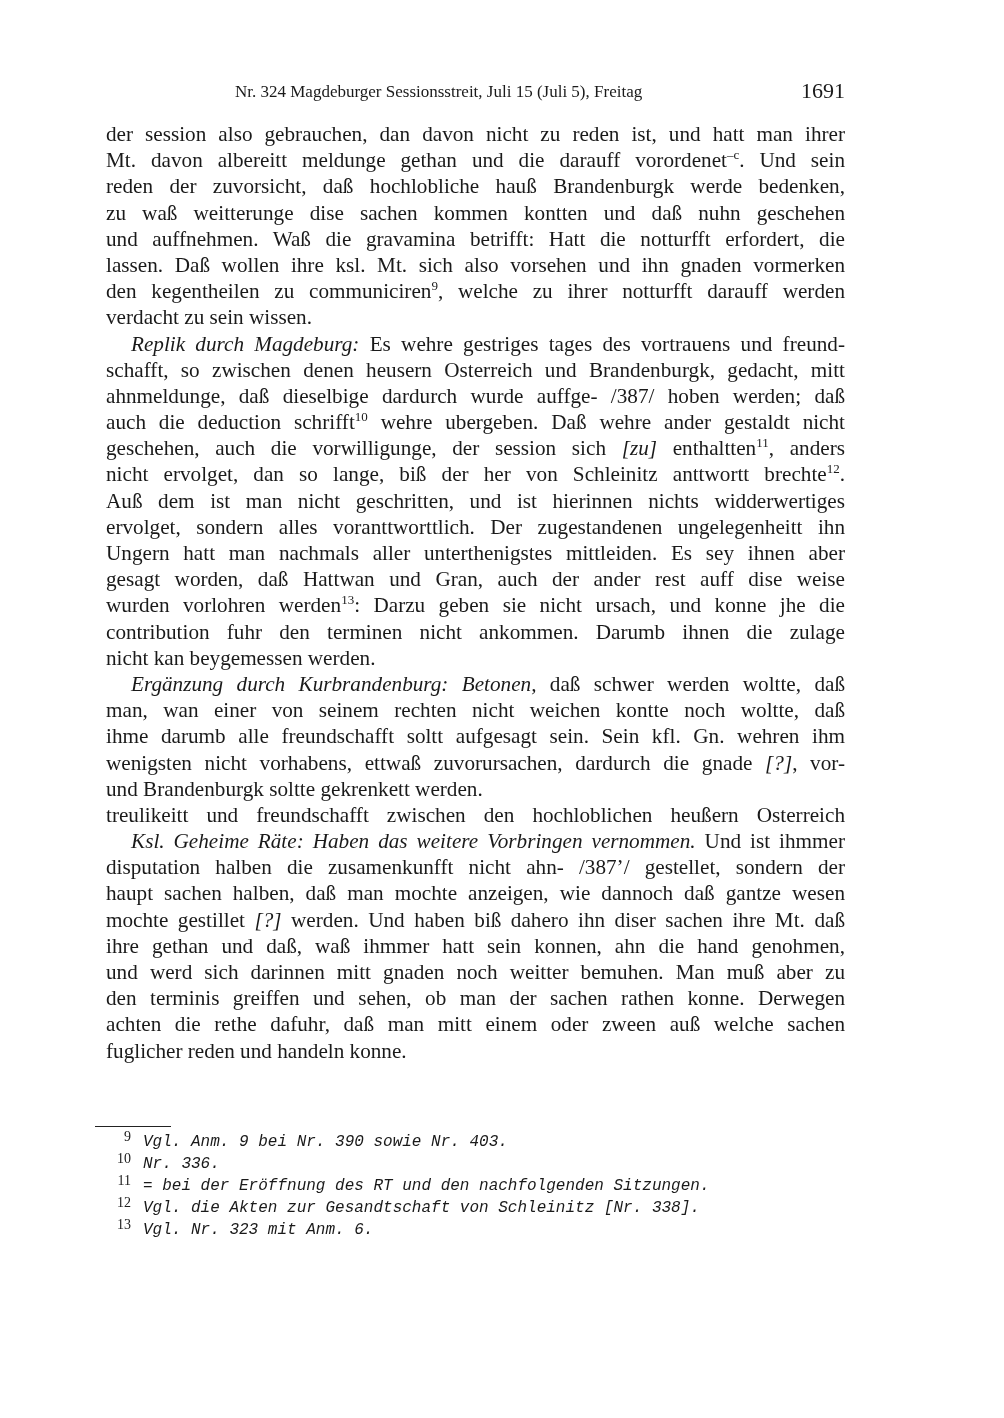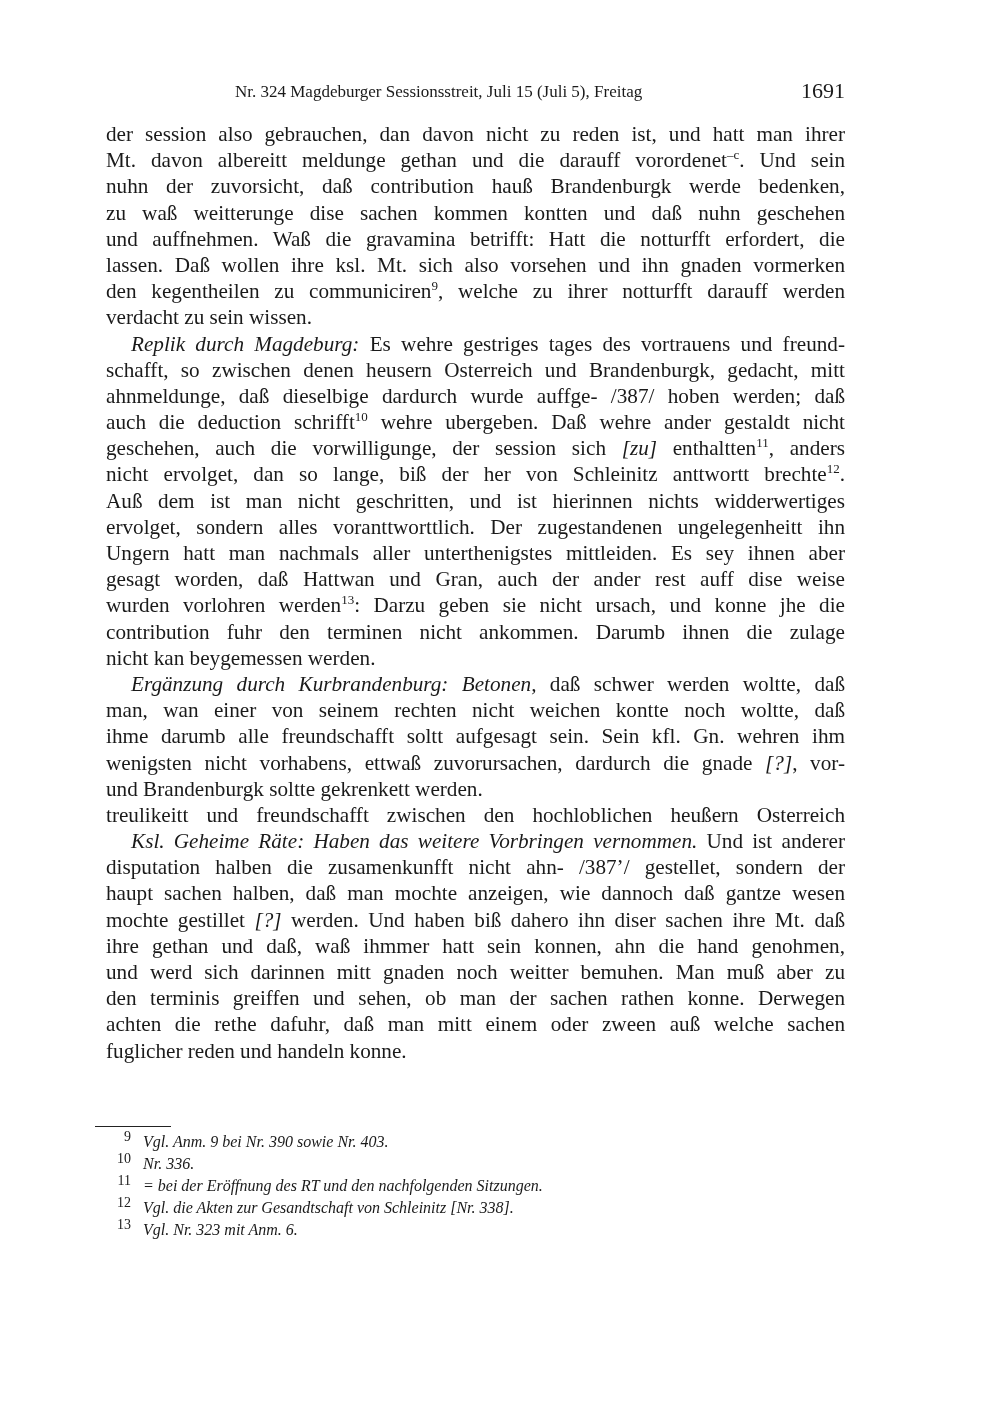--- a/index.html
+++ b/index.html
@@ -12,34 +12,34 @@
   .line { font-size:21.2px; line-height:26.2px; height:26.2px; white-space:nowrap;
           text-align:justify; text-align-last:justify;margin-left:11px; }
   .line.last { text-align-last:left; }
   .line.indent { padding-left:25px; }
   sup { font-size:13px; line-height:0; vertical-align:super; }
   i { font-style:italic; }
   .fn-rule { position:absolute; top:1126px; left:95px; width:76px; height:1px; background:#222; }
   .footnotes { position:absolute; top:1131px; left:95px; width:700px; }
   .fn { font-size:16px; line-height:22px; height:22px; white-space:nowrap; position:relative; }
   .fn-num { position:absolute; left:0; top:-5px; width:36px; text-align:right; font-size:14px; }
-  .fn-text { position:absolute; left:48px; font-style:italic; }
+  .fn-text { position:absolute; left:48px; font-style:italic;font-family:Liberation Mono, monospace; }
 </style>
 </head>
 <body>
 
 <div class="header">
   <span class="running-head">Nr. 324 Magdeburger Sessionsstreit, Juli 15 (Juli 5), Freitag</span>
   <span class="page-number">1691</span>
 </div>
 
 <div class="body-text" id="body-text">
     <div class="line"><span>der session also gebrauchen, dan davon nicht zu reden ist, und hatt man ihrer</span></div>
     <div class="line"><span>Mt. davon albereitt meldunge gethan und die darauff vorordenet</span><sup>–c</sup><span>. Und sein</span></div>
-    <div class="line"><span>nuhn der zuvorsicht, daß contribution hauß Brandenburgk werde bedenken,</span></div>
+    <div class="line"><span>reden der zuvorsicht, daß hochlobliche hauß Brandenburgk werde bedenken,</span></div>
     <div class="line"><span>zu waß weitterunge dise sachen kommen kontten und daß nuhn geschehen</span></div>
     <div class="line"><span>und auffnehmen. Waß die gravamina betrifft: Hatt die notturfft erfordert, die</span></div>
     <div class="line"><span>lassen. Daß wollen ihre ksl. Mt. sich also vorsehen und ihn gnaden vormerken</span></div>
     <div class="line"><span>den kegentheilen zu communiciren</span><sup>9</sup><span>, welche zu ihrer notturfft darauff werden</span></div>
     <div class="line last"><span>verdacht zu sein wissen.</span></div>
     <div class="line indent"><i>Replik durch Magdeburg:</i><span> Es wehre gestriges tages des vortrauens und freund-</span></div>
     <div class="line"><span>schafft, so zwischen denen heusern Osterreich und Brandenburgk, gedacht, mitt</span></div>
     <div class="line"><span>ahnmeldunge, daß dieselbige dardurch wurde auffge- /387/ hoben werden; daß</span></div>
     <div class="line"><span>auch die deduction schrifft</span><sup>10</sup><span> wehre ubergeben. Daß wehre ander gestaldt nicht</span></div>
     <div class="line"><span>geschehen, auch die vorwilligunge, der session sich </span><i>[zu]</i><span> enthaltten</span><sup>11</sup><span>, anders</span></div>
@@ -50,21 +50,21 @@
     <div class="line"><span>gesagt worden, daß Hattwan und Gran, auch der ander rest auff dise weise</span></div>
     <div class="line"><span>wurden vorlohren werden</span><sup>13</sup><span>: Darzu geben sie nicht ursach, und konne jhe die</span></div>
     <div class="line"><span>contribution fuhr den terminen nicht ankommen. Darumb ihnen die zulage</span></div>
     <div class="line last"><span>nicht kan beygemessen werden.</span></div>
     <div class="line indent"><i>Ergänzung durch Kurbrandenburg: Betonen,</i><span> daß schwer werden woltte, daß</span></div>
     <div class="line"><span>man, wan einer von seinem rechten nicht weichen kontte noch woltte, daß</span></div>
     <div class="line"><span>ihme darumb alle freundschafft soltt aufgesagt sein. Sein kfl. Gn. wehren ihm</span></div>
     <div class="line"><span>wenigsten nicht vorhabens, ettwaß zuvorursachen, dardurch die gnade </span><i>[?]</i><span>, vor-</span></div>
     <div class="line last"><span>und Brandenburgk soltte gekrenkett werden.</span></div>
     <div class="line"><span>treulikeitt und freundschafft zwischen den hochloblichen heußern Osterreich</span></div>
-    <div class="line indent"><i>Ksl. Geheime Räte: Haben das weitere Vorbringen vernommen.</i><span> Und ist anderer</span></div>
+    <div class="line indent"><i>Ksl. Geheime Räte: Haben das weitere Vorbringen vernommen.</i><span> Und ist ihmmer</span></div>
     <div class="line"><span>disputation halben die zusamenkunfft nicht ahn- /387’/ gestellet, sondern der</span></div>
     <div class="line"><span>haupt sachen halben, daß man mochte anzeigen, wie dannoch daß gantze wesen</span></div>
     <div class="line"><span>mochte gestillet </span><i>[?]</i><span> werden. Und haben biß dahero ihn diser sachen ihre Mt. daß</span></div>
     <div class="line"><span>ihre gethan und daß, waß ihmmer hatt sein konnen, ahn die hand genohmen,</span></div>
     <div class="line"><span>und werd sich darinnen mitt gnaden noch weitter bemuhen. Man muß aber zu</span></div>
     <div class="line"><span>den terminis greiffen und sehen, ob man der sachen rathen konne. Derwegen</span></div>
     <div class="line"><span>achten die rethe dafuhr, daß man mitt einem oder zween auß welche sachen</span></div>
     <div class="line last"><span>fuglicher reden und handeln konne.</span></div>
   </div>
 

